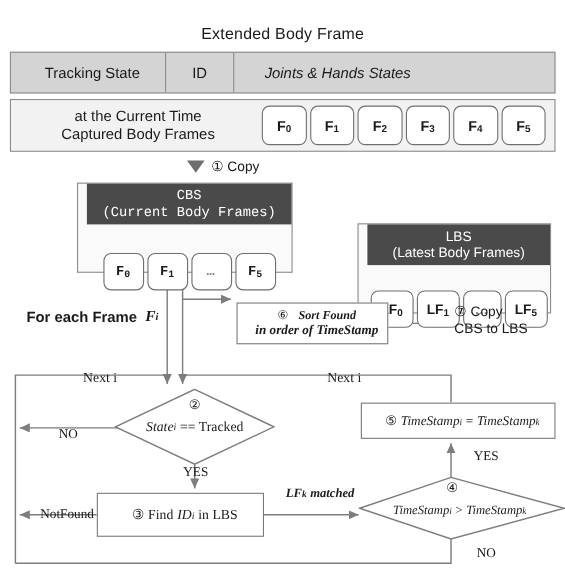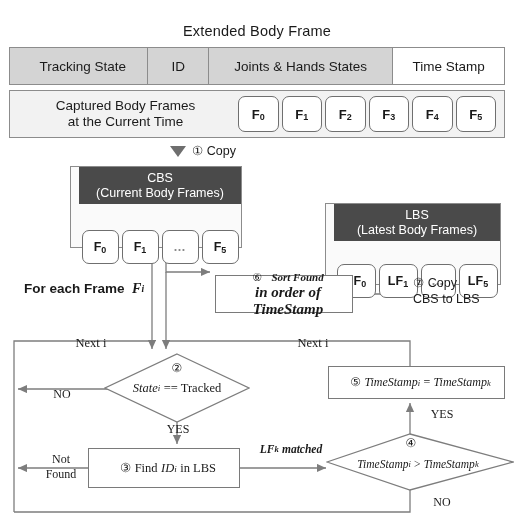--- a/index.html
+++ b/index.html
@@ -21,21 +21,21 @@
   
   #title{left:0;top:6px;width:514px;height:18px;font-size:14.5px;letter-spacing:.2px;}
 
   
   #hdrTable{left:9px;top:31px;width:496px;height:38px;border:1.4px solid #8c8c8c;background:#d4d4d4;display:flex;}
   #hdrTable .cell{height:100%;display:flex;align-items:center;justify-content:center;font-size:13.5px;
                   border-right:1.4px solid #8c8c8c;box-sizing:border-box;}
   #hdrTable .cell:last-child{border-right:none;}
   .c-track{width:133px;}
   .c-id{width:62px;}
-  .c-joints{width:188px;}
+  .c-joints{width:188px;font-style:italic;}
   .c-time{width:113px;background:#ffffff;}
 
   
   #capPanel{left:9px;top:74px;width:496px;height:48px;border:1.4px solid #8c8c8c;background:#f2f2f2;}
   #capLabel{left:18px;top:78px;width:215px;height:40px;font-size:13.5px;flex-direction:column;justify-content:center;}
   #capLabel span{display:block;}
   #capRow{position:absolute;left:238px;top:80px;width:258px;height:36px;display:flex;gap:3px;}
   .fbox{flex:1;border:1.5px solid #6f6f6f;border-radius:7px;background:#fff;
         display:flex;align-items:center;justify-content:center;font-size:13px;font-weight:bold;}
   .fbox sub{font-size:9px;font-weight:bold;vertical-align:baseline;position:relative;top:3px;}
@@ -49,50 +49,50 @@
   .store{border:1.4px solid #8c8c8c;background:#fafafa;}
   .storeHdr{background:#4a4a4a;color:#fff;font-size:12.5px;line-height:1.15;
             display:flex;flex-direction:column;align-items:center;justify-content:center;height:37px;}
   .storeBody{height:100%;display:flex;align-items:center;justify-content:center;}
   .storeRow{display:flex;gap:3px;}
   .sbox{border:1.5px solid #6f6f6f;border-radius:7px;background:#fff;
         display:flex;align-items:center;justify-content:center;font-size:12.5px;font-weight:bold;height:32px;}
   .sbox sub{font-size:9px;position:relative;top:3px;}
   .dots{color:#8a8a8a;font-weight:bold;letter-spacing:1px;}
 
-  #cbs{left:70px;top:150px;width:172px;height:82px;}
+  #cbs{left:70px;top:150px;width:196px;height:82px;font-family:Liberation Mono, monospace;}
   #cbsRow{margin-top:5px;}
   #lbs{left:325px;top:150px;width:176px;height:82px;margin-top:37px;}
 
   
   .pbox{border:1.3px solid #7a7a7a;background:#fff;display:flex;align-items:center;justify-content:center;
         flex-direction:column;text-align:center;}
 
   #sortBox{left:215px;top:259px;width:138px;height:38px;}
   #sortBox .l1{font-size:11px;}
-  #sortBox .l2{font-size:15px;}
+  #sortBox .l2{font-size:12px;}
 
   #findBox{left:88px;top:432px;width:152px;height:40px;font-size:12.5px;}
 
   #tsBox{left:328px;top:350px;width:177px;height:33px;font-size:12px;}
 
   
   .diamond{position:absolute;}
   .diamond svg{position:absolute;left:0;top:0;}
   .dlabel{position:absolute;display:flex;align-items:center;justify-content:center;white-space:pre;}
 
   
   #forEach{left:24px;top:263px;width:180px;height:20px;justify-content:flex-start;font-size:13.5px;font-weight:bold;}
   #copy7{left:413px;top:259px;width:110px;height:34px;justify-content:flex-start;align-items:flex-start;
          flex-direction:column;font-size:12.5px;line-height:1.3;}
   #nextL{left:46px;top:319px;width:90px;height:16px;font-size:12.5px;}
   #nextR{left:268px;top:319px;width:90px;height:16px;font-size:12.5px;}
   #noL{left:44px;top:371px;width:36px;height:16px;font-size:12px;}
   #yesMid{left:160px;top:406px;width:36px;height:16px;font-size:12px;}
-  #notFound{left:36px;top:434px;width:50px;height:34px;flex-direction:column;font-size:12px;line-height:1.25;}
+  #notFound{left:36px;top:434px;width:50px;height:34px;font-size:12px;line-height:1.25;}
   #lfMatched{left:244px;top:426px;width:94px;height:16px;font-size:11.5px;}
   #yesR{left:424px;top:391px;width:36px;height:16px;font-size:12px;}
   #noBot{left:424px;top:479px;width:36px;height:16px;font-size:12px;}
 
   svg.wires{position:absolute;left:0;top:0;width:514px;height:517px;pointer-events:none;}
   .wire{stroke:#7d7d7d;stroke-width:1.3;fill:none;}
 </style>
 </head>
 <body>
 
@@ -128,27 +128,26 @@
 
     <path class="wire" d="M410,350 L410,325 L166,325"></path>
   </svg>
 
   <div class="txt" id="title">Extended Body Frame</div>
 
   <div class="abs" id="hdrTable">
     <div class="cell c-track">Tracking State</div>
     <div class="cell c-id">ID</div>
     <div class="cell c-joints">Joints &amp; Hands States</div>
-    <div class="cell c-time">Time Stamp</div>
   </div>
 
   <div class="abs" id="capPanel"></div>
   <div class="txt" id="capLabel">
+    <span>at the Current Time</span>
     <span>Captured Body Frames</span>
-    <span>at the Current Time</span>
   </div>
   <div id="capRow">
     <div class="fbox">
         <span>F</span>
         <sub>0</sub>
       </div>
     <div class="fbox">
         <span>F</span>
         <sub>1</sub>
       </div>

